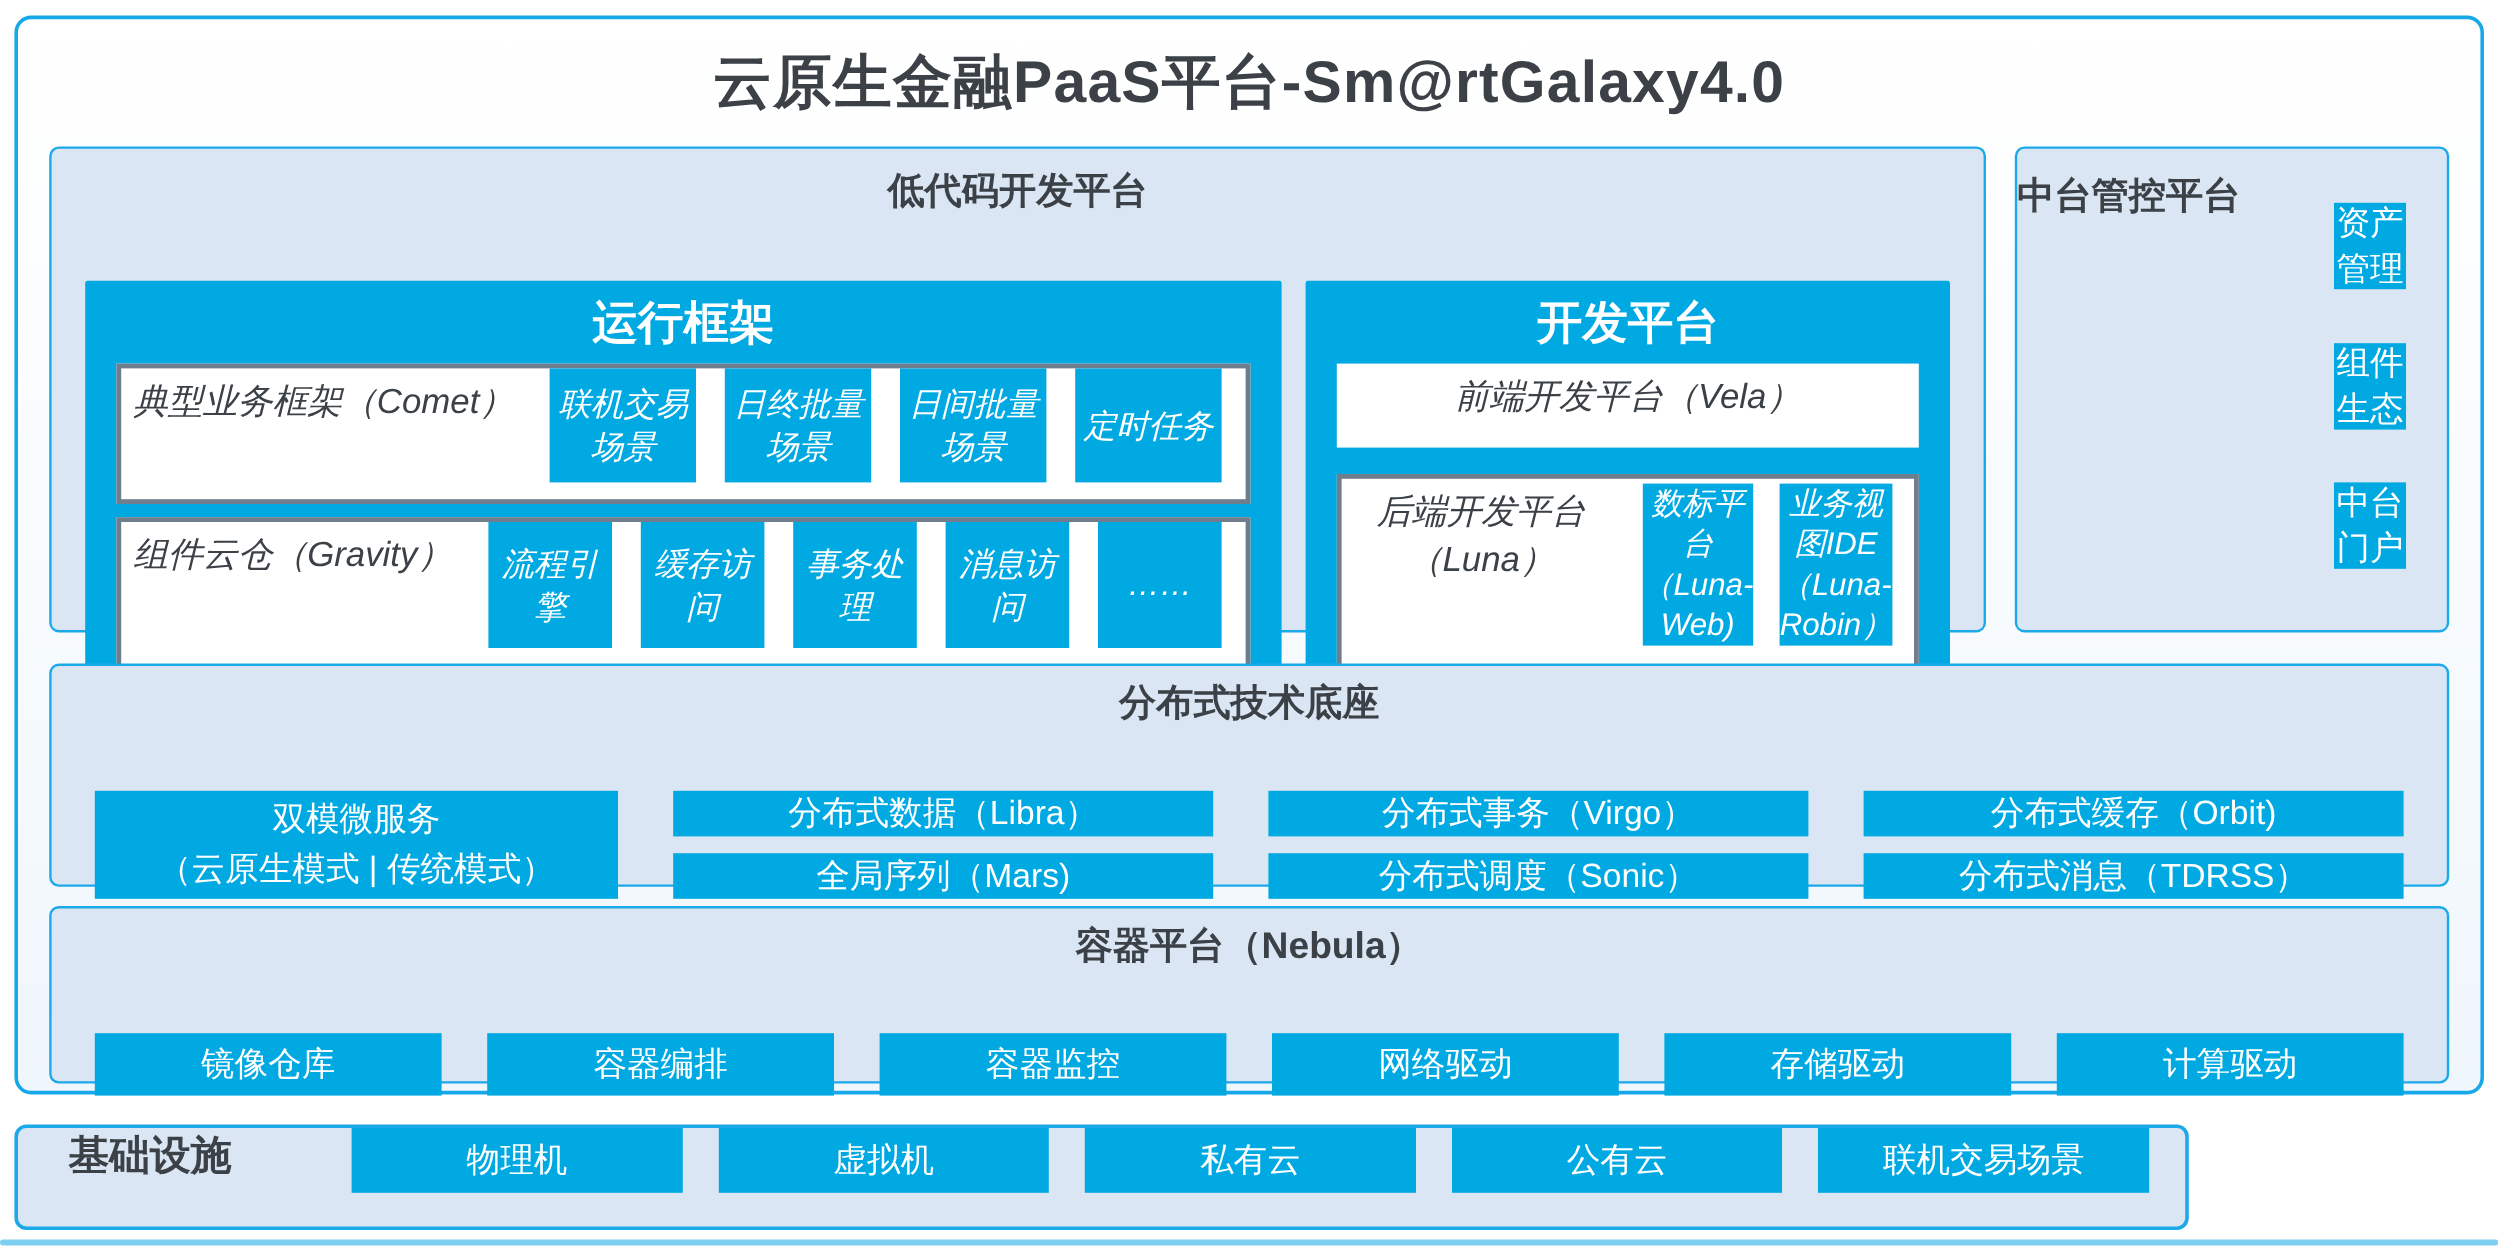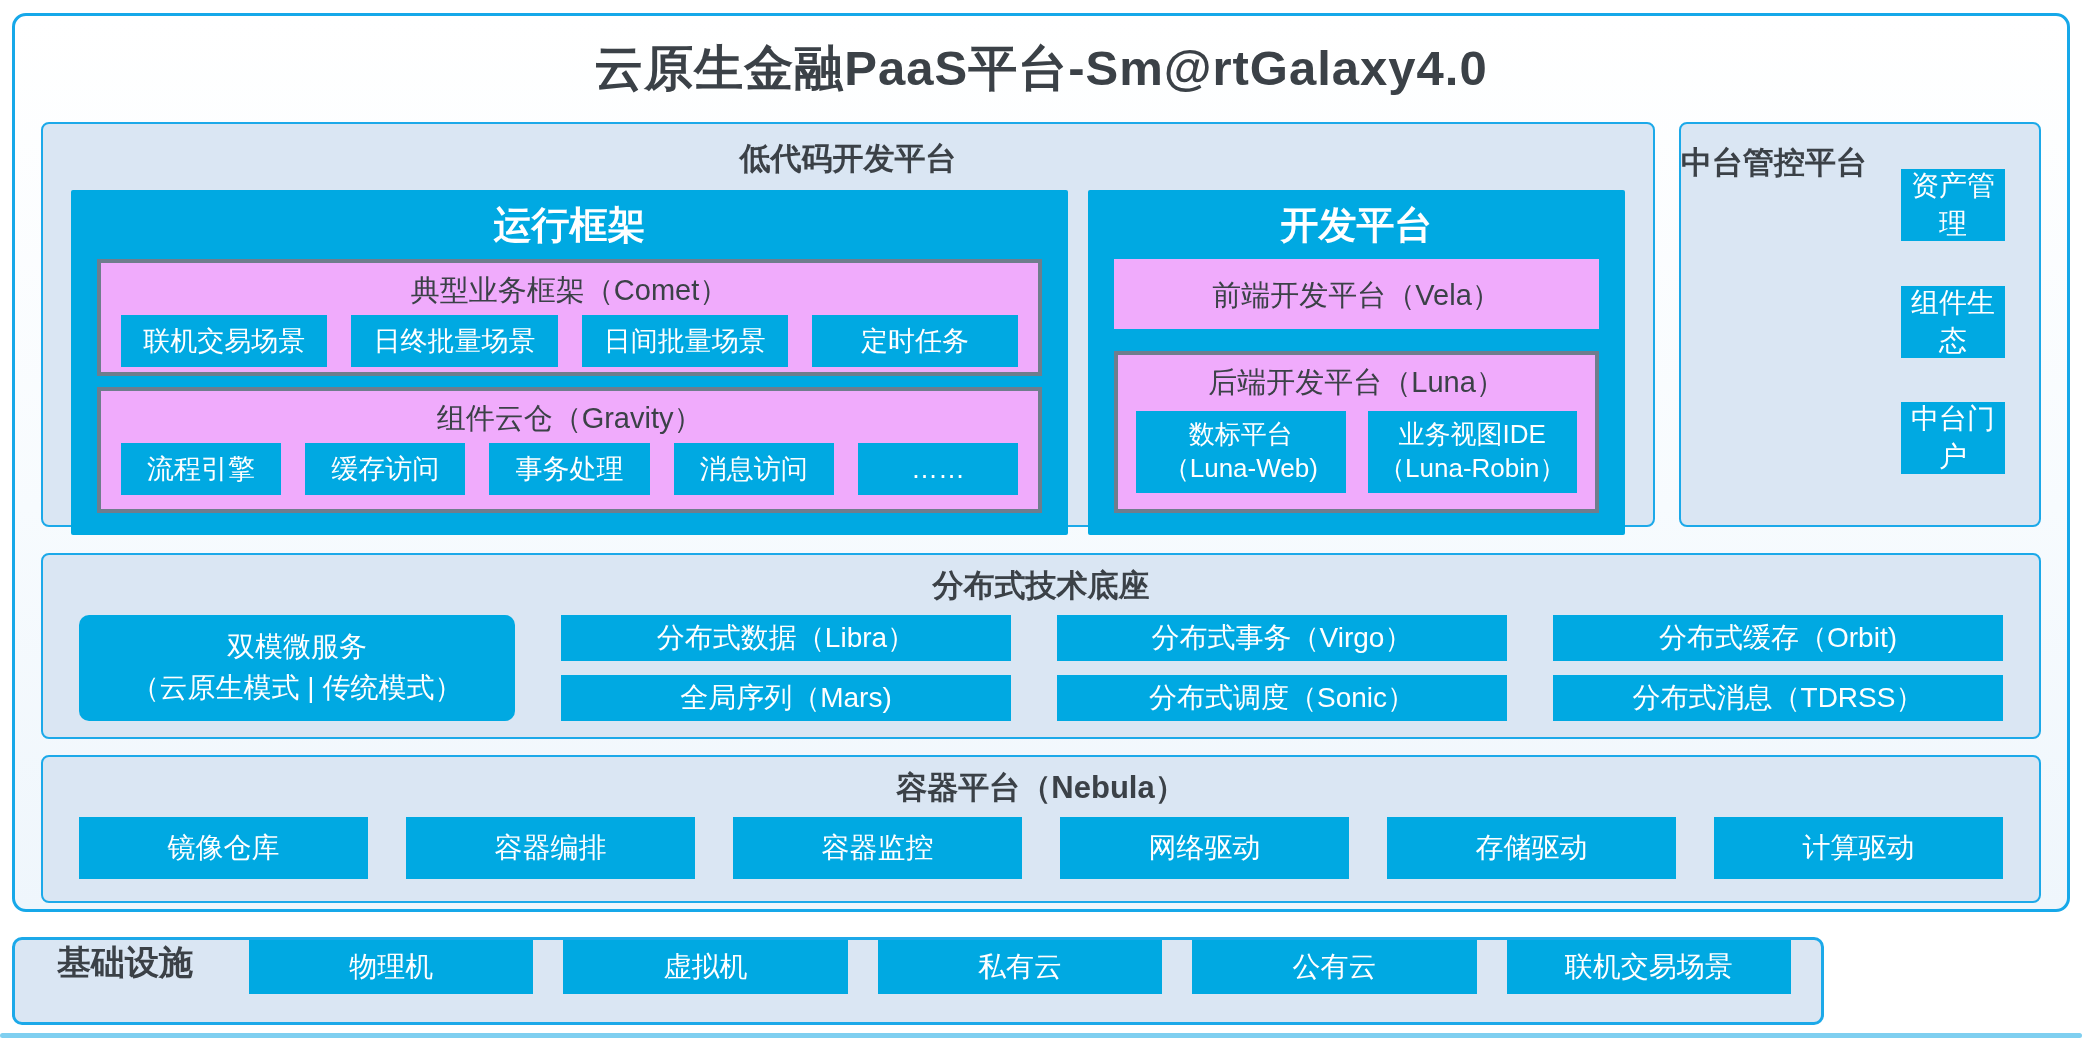--- a/index.html
+++ b/index.html
@@ -28,43 +28,44 @@
     letter-spacing: 1px;
   }
   .content {
     padding: 0 26px;
     display: flex; flex-direction: column;
   }
   .panel {
     background: #DAE6F3;
     border: 2px solid #1CA9E9;
     border-radius: 8px;
+    gap: 44px;
   }
   .panel-heading {
     text-align: center;
     font-size: 31px; font-weight: bold; color: #3B4147;
   }
   
   .row1 { display: flex; gap: 24px; height: 405px; margin-bottom: 26px; }
   .panel.lowcode { flex: 1; display: flex; flex-direction: column; }
   .lowcode .panel-heading { padding: 14px 0 10px; }
   .lowcode-body { flex: 1; display: flex; gap: 20px; padding: 0 28px 12px; }
   .bluebox { background: #00A9E2; display: flex; flex-direction: column; border-radius: 2px; }
   .bluebox.runtime { flex: 65; padding-bottom: 22px; }
   .bluebox.dev { flex: 35; padding-bottom: 22px; }
   .bluebox-title {
     text-align: center; color: #ffffff;
     font-size: 38px; font-weight: bold;
     padding: 10px 0 8px;
   }
   .whitebox {
-    background: #f0abfc;
+    background: #ffffff;
     border: 4px solid #6F7D8D;
     margin: 0 26px;
-    display: flex; flex-direction: column;
+    display: flex; flex-direction: row; font-style: italic;
   }
   .wb-title { text-align: center; font-size: 29px; color: #3B4147; padding: 8px 10px 4px; }
   .btn {
     background: #00A9E2; color: #ffffff;
     font-size: 27px;
     display: flex; align-items: center; justify-content: center;
     text-align: center;
   }
   .btn-row { display: flex; gap: 24px; padding: 0 20px 14px; flex: 1; }
   .btn-row .btn { flex: 1; min-height: 52px; }
@@ -85,21 +86,21 @@
   }
   .mid-btns .btn { height: 72px; font-size: 28px; }
   
   .panel.distributed { height: 186px; display: flex; flex-direction: column; margin-bottom: 16px; }
   .distributed .panel-heading { padding: 10px 0 8px; }
   .dist-body { flex: 1; display: flex; gap: 46px; padding: 0 36px 16px; }
   .dual-box {
     width: 436px;
     background: #00A9E2; color: #ffffff;
     display: flex; flex-direction: column; align-items: center; justify-content: center;
-    font-size: 28px; line-height: 1.45; text-align: center; border-radius: 10px;
+    font-size: 28px; line-height: 1.45; text-align: center;
   }
   .dist-grid {
     flex: 1;
     display: grid;
     grid-template-columns: repeat(3, 1fr);
     grid-template-rows: 1fr 1fr;
     gap: 14px 46px;
   }
   .dist-grid .btn { font-size: 28px; }
   

